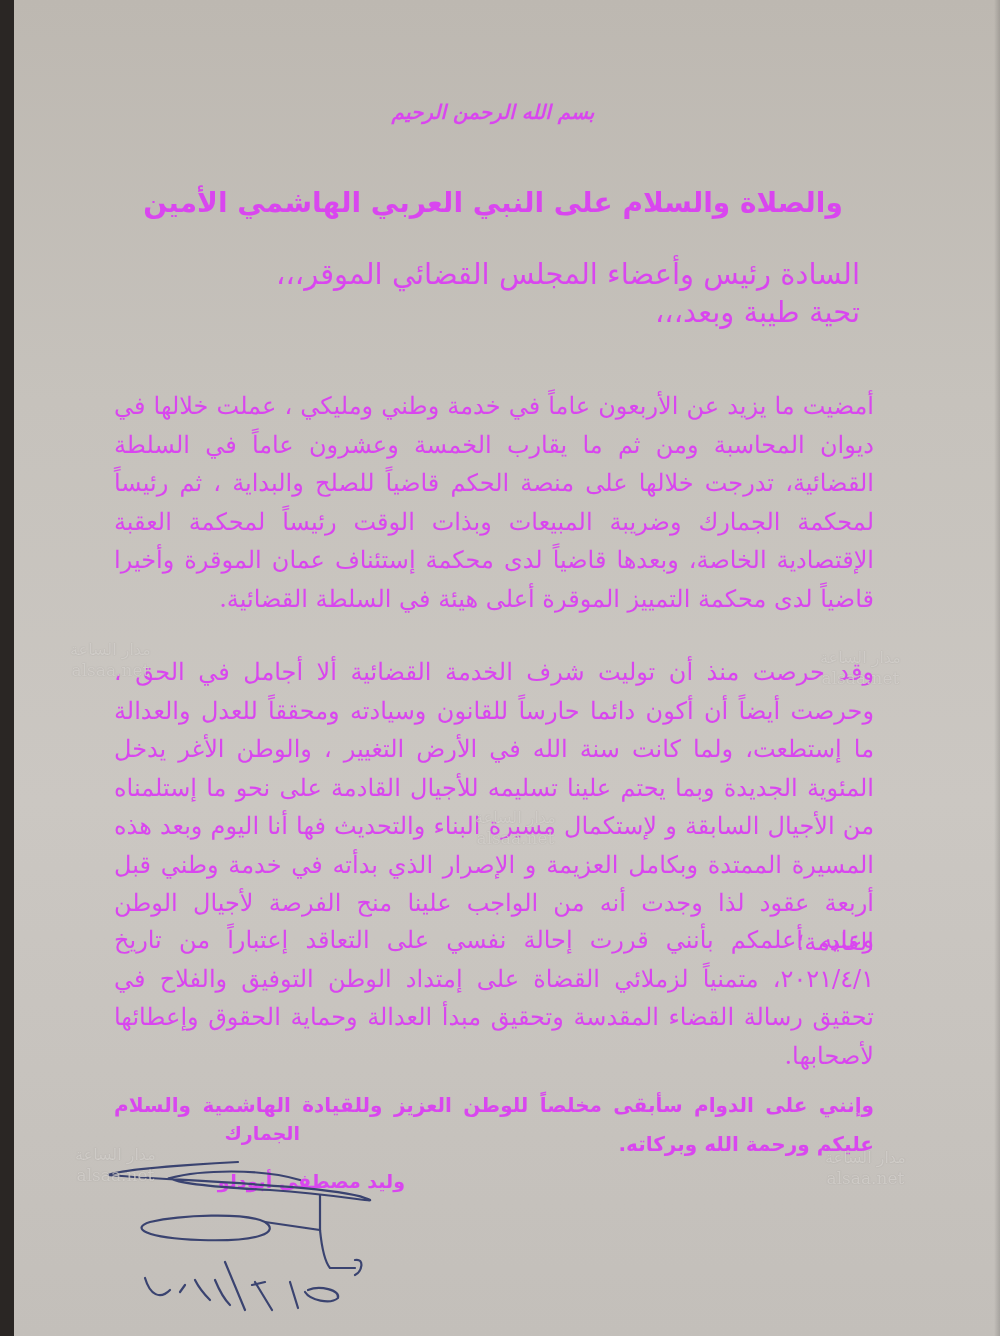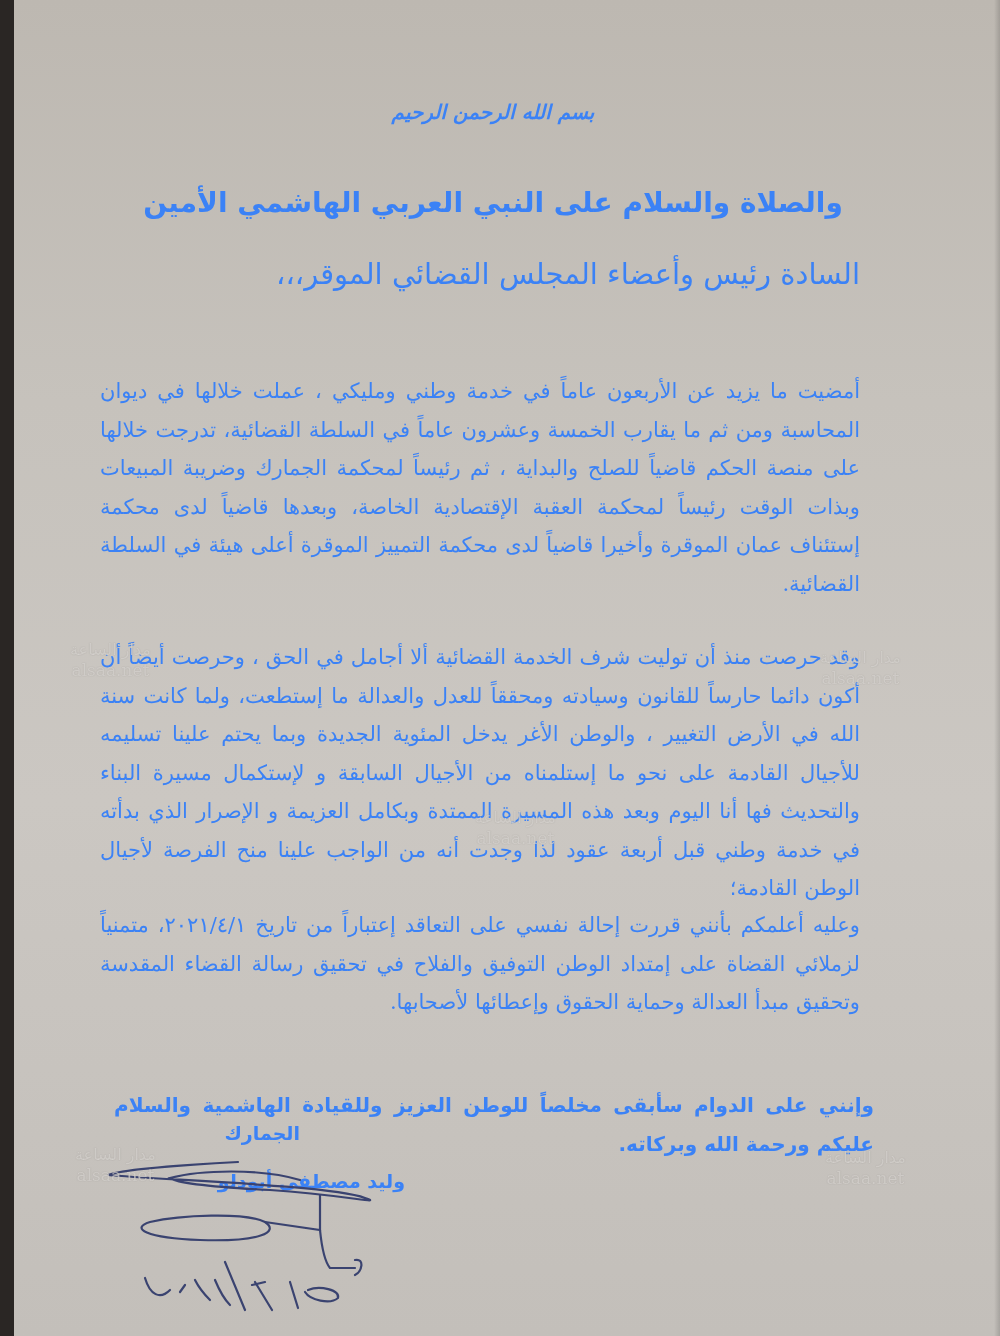--- a/index.html
+++ b/index.html
@@ -9,34 +9,34 @@
     font-family:"DejaVu Sans", sans-serif;
   }
   .paper {
     position:absolute; left:14px; top:0; width:986px; height:1336px;
     background: linear-gradient(180deg, #bdb8b1 0%, #c6c2bc 30%, #cbc7c2 60%, #c3bfba 100%);
   }
   .paper::after {
     content:""; position:absolute; right:0; top:0; width:6px; height:100%;
     background:linear-gradient(90deg, rgba(0,0,0,0), rgba(0,0,0,0.15));
   }
-  .rtl { direction:rtl; text-align:right; position:absolute; color:#3b82f6; }
+  .rtl { direction:rtl; text-align:right; position:absolute; color:#d946ef; }
   .basmala {
     left:0; width:986px; top:100px; text-align:center;
     font-family:"DejaVu Serif", serif; font-weight:bold; font-size:20px; letter-spacing:-1px;
     font-style:italic;
   }
   .salutation {
     left:0; width:986px; top:186px; text-align:center;
     font-weight:bold; font-size:28px;
   }
   .addressee { right:140px; top:255px; font-weight:normal; font-size:29px; line-height:38px;margin-left:12px; }
   .body-block {
-    right:140px; width:760px; font-family:"DejaVu Serif", serif; font-size:21px;
-    line-height:38.5px; text-align:justify; text-align-last:right;
+    right:126px; width:760px; font-family:"DejaVu Serif", serif; font-size:24px;
+    line-height:38.5px; text-align:justify; text-align-last:right;margin-top:15px;
   }
   .p1 { top:372px; }
   .p2 { top:638px; }
   .p3 { top:906px; }
   .closing { right:126px; width:760px; top:1038px; font-weight:bold; font-size:20px; line-height:38.5px; text-align:justify; text-align-last:right;margin-top:48px; }
   .p-line { display:block; }
   .sig-title { right:700px; top:1122px; font-weight:bold; font-size:19px; }
   .sig-name { right:595px; top:1170px; font-weight:bold; font-size:19px;margin-left:12px; }
   .watermark {
     position:absolute; color:rgba(235,232,228,0.6); text-align:center;
@@ -50,20 +50,21 @@
 <body>
 
 <div class="paper"></div>
 
 <div class="rtl basmala">بسم الله الرحمن الرحيم</div>
 
 <div class="rtl salutation">والصلاة والسلام على النبي العربي الهاشمي الأمين</div>
 
 <div class="rtl addressee">
   <span class="p-line">السادة رئيس وأعضاء المجلس القضائي الموقر،،،</span>
+  <span class="p-line">تحية طيبة وبعد،،،</span>
 </div>
 
 <div class="rtl body-block p1">أمضيت ما يزيد عن الأربعون عاماً في خدمة وطني ومليكي ، عملت خلالها في ديوان المحاسبة ومن ثم ما يقارب الخمسة وعشرون عاماً في السلطة القضائية، تدرجت خلالها على منصة الحكم قاضياً للصلح والبداية ، ثم رئيساً لمحكمة الجمارك وضريبة المبيعات وبذات الوقت رئيساً لمحكمة العقبة الإقتصادية الخاصة، وبعدها قاضياً لدى محكمة إستئناف عمان الموقرة وأخيرا قاضياً لدى محكمة التمييز الموقرة أعلى هيئة في السلطة القضائية.</div>
 <div class="rtl body-block p2">وقد حرصت منذ أن توليت شرف الخدمة القضائية ألا أجامل في الحق ، وحرصت أيضاً أن أكون دائما حارساً للقانون وسيادته ومحققاً للعدل والعدالة ما إستطعت، ولما كانت سنة الله في الأرض التغيير ، والوطن الأغر يدخل المئوية الجديدة وبما يحتم علينا تسليمه للأجيال القادمة على نحو ما إستلمناه من الأجيال السابقة و لإستكمال مسيرة البناء والتحديث فها أنا اليوم وبعد هذه المسيرة الممتدة وبكامل العزيمة و الإصرار الذي بدأته في خدمة وطني قبل أربعة عقود لذا وجدت أنه من الواجب علينا منح الفرصة لأجيال الوطن القادمة؛</div>
 <div class="rtl body-block p3">وعليه أعلمكم بأنني قررت إحالة نفسي على التعاقد إعتباراً من تاريخ ٢٠٢١/٤/١، متمنياً لزملائي القضاة على إمتداد الوطن التوفيق والفلاح في تحقيق رسالة القضاء المقدسة وتحقيق مبدأ العدالة وحماية الحقوق وإعطائها لأصحابها.</div>
 
 <div class="rtl closing">وإنني على الدوام سأبقى مخلصاً للوطن العزيز وللقيادة الهاشمية والسلام عليكم ورحمة الله وبركاته.</div>
 
 <div class="rtl sig-title">الجمارك</div>
 <div class="rtl sig-name">وليد مصطفى أبودلو</div>

